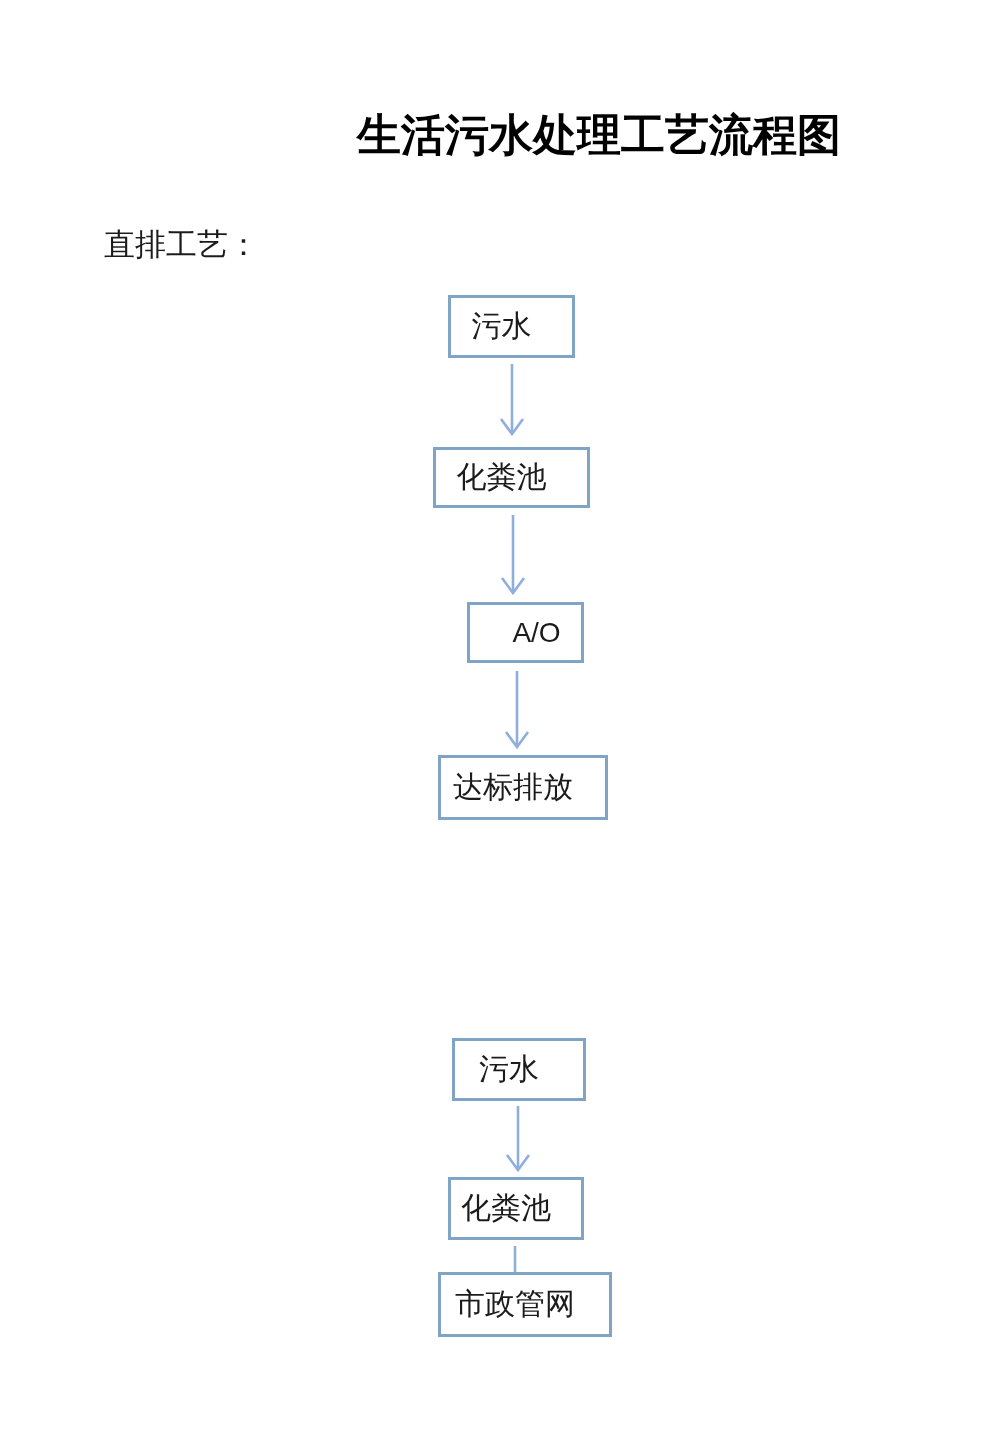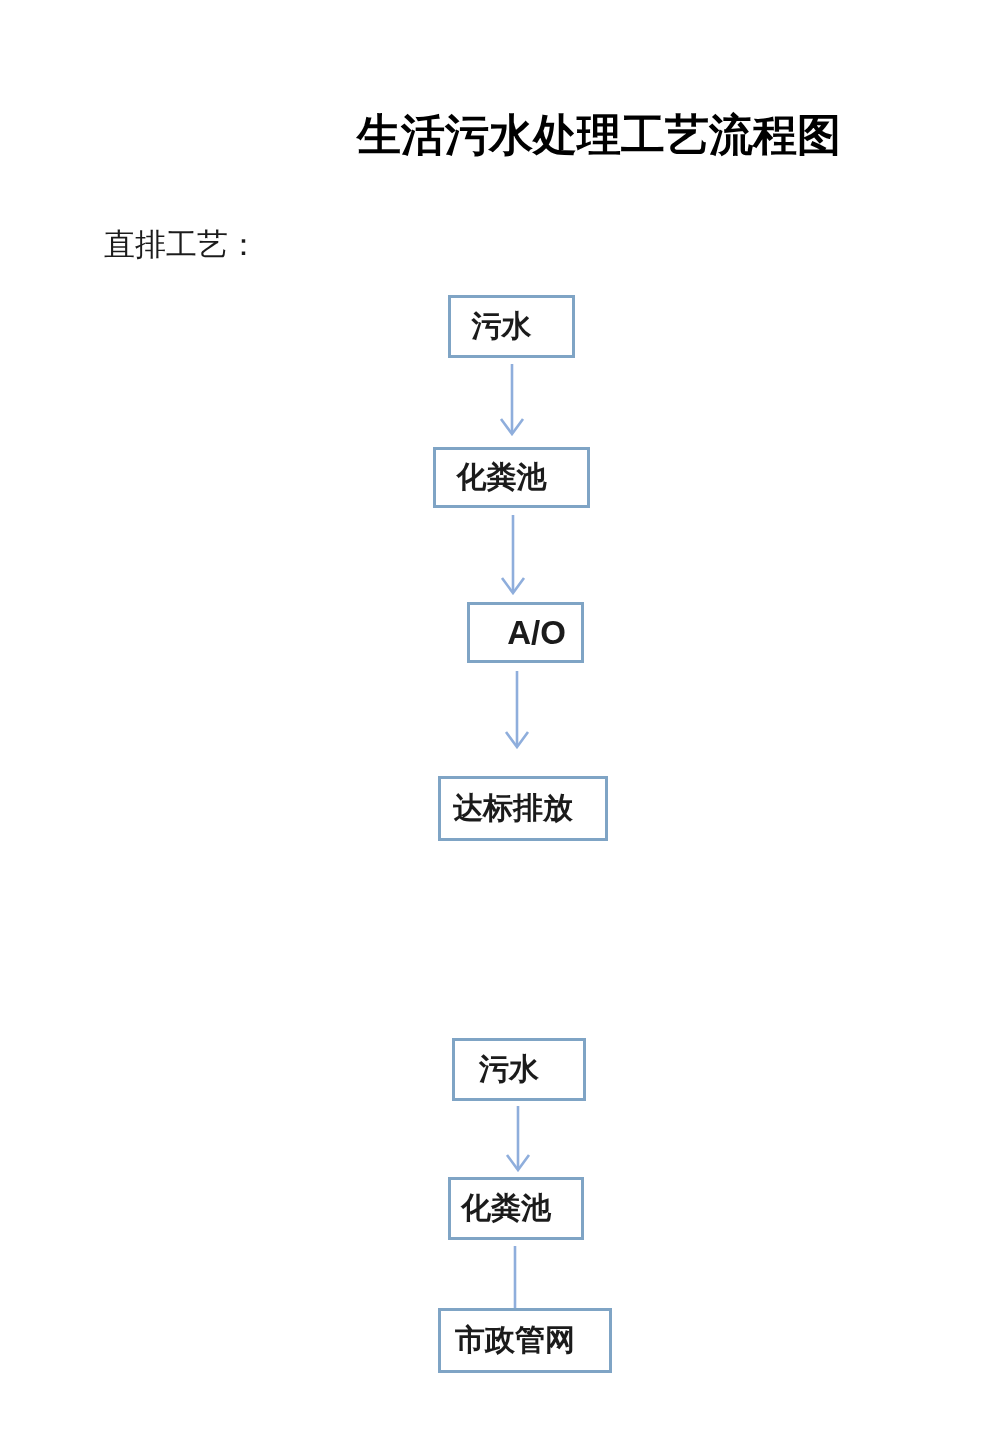--- a/index.html
+++ b/index.html
@@ -37,43 +37,42 @@
   .section-label.s2 { left: 103px; top: 891px; }
 
   .fbox {
     position: absolute;
     box-sizing: border-box;
     border: 3px solid var(--box-border, #7fa4c5);
     background: #ffffff;
     display: flex;
     align-items: center;
     justify-content: center;
-    font-weight: bold;
   }
   .fbox .lbl {
     font-family: "DejaVu Serif", "Liberation Serif", serif;
     font-size: 30px;
     color: var(--text-color, #1b1b1b);
     white-space: nowrap;
     transform: translateX(-10px);
   }
   .fbox.sans .lbl {
     font-family: "Liberation Sans", "DejaVu Sans", sans-serif;
-    font-size: 33px;
+    font-size: 28px;
     margin-left: 42px;
   }
   
   .b1 { left: 448px; top: 295px; width: 127px; height: 63px; }
   .b2 { left: 433px; top: 447px; width: 157px; height: 61px; }
   .b3 { left: 467px; top: 602px; width: 117px; height: 61px; }
-  .b4 { left: 438px; top: 755px; width: 170px; height: 65px; margin-top: 21px; }
+  .b4 { left: 438px; top: 755px; width: 170px; height: 65px; }
   
   .b5 { left: 452px; top: 1038px; width: 134px; height: 63px; }
   .b6 { left: 448px; top: 1177px; width: 136px; height: 63px; }
-  .b7 { left: 438px; top: 1308px; width: 174px; height: 65px; }
+  .b7 { left: 438px; top: 1272px; width: 174px; height: 65px; }
 
   .arrow {
     position: absolute;
     color: var(--arrow-color, #8faedc);
   }
   .a1 { left: 499px; top: 364px; }
   .a2 { left: 500px; top: 515px; }
   .a3 { left: 504px; top: 671px; }
   .a4 { left: 505px; top: 1106px; }
   .a5 { left: 502px; top: 1246px; }

